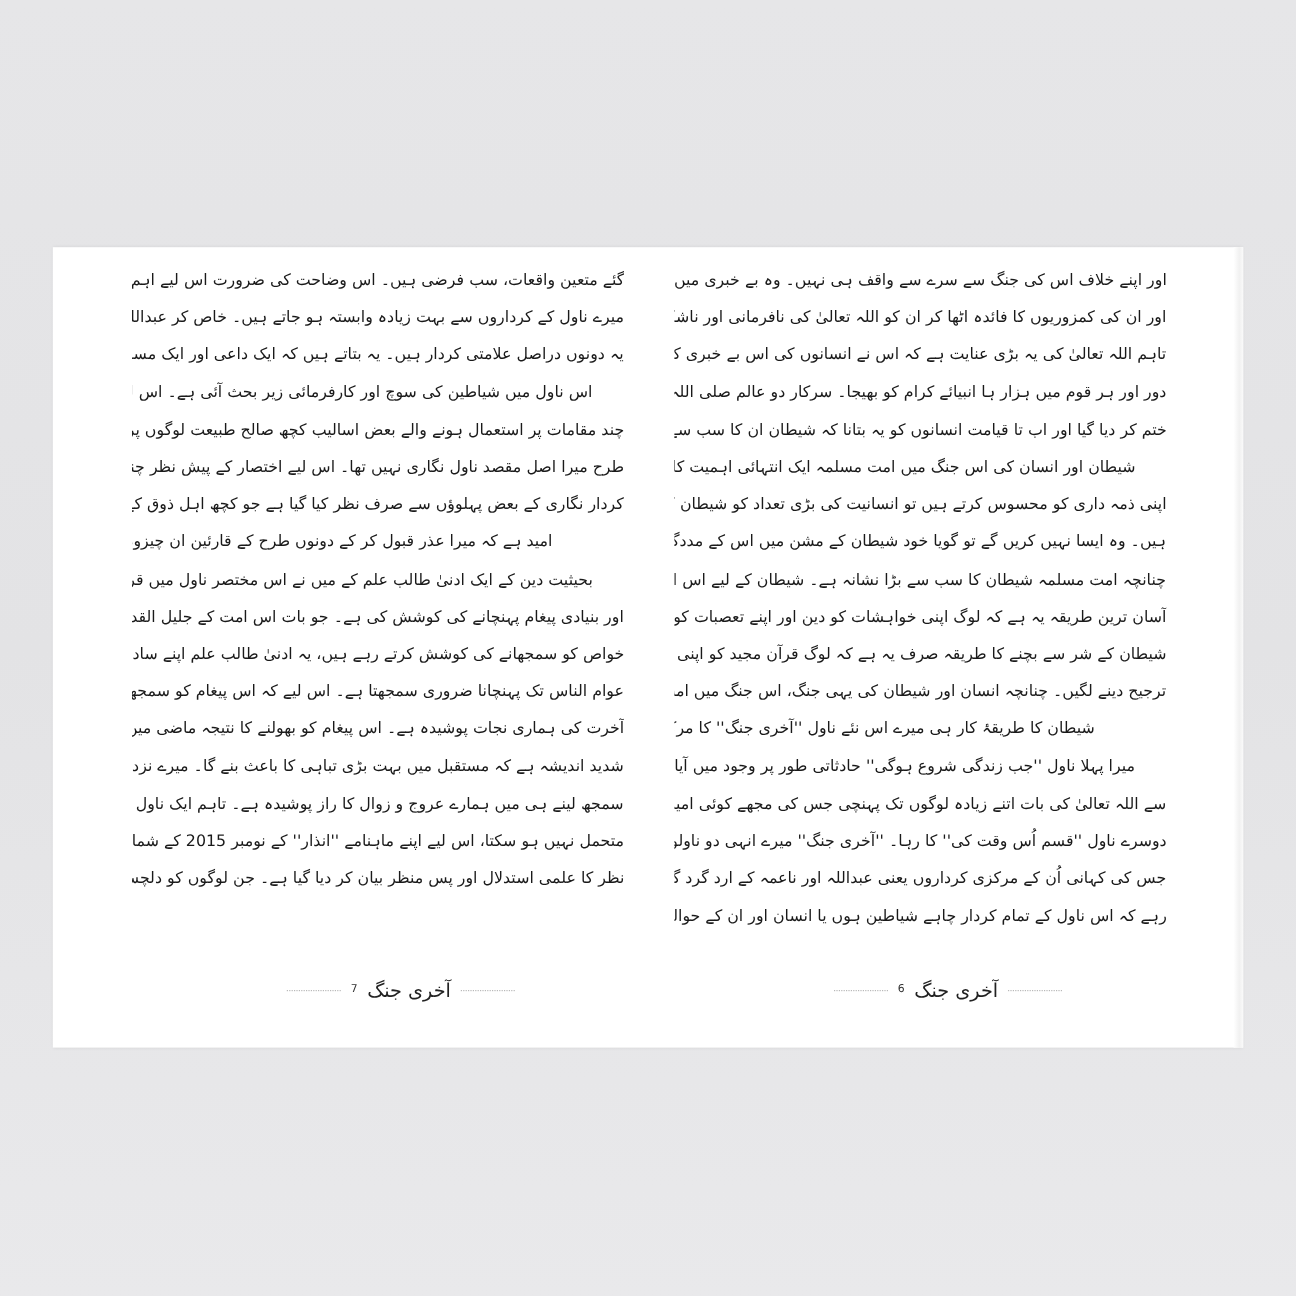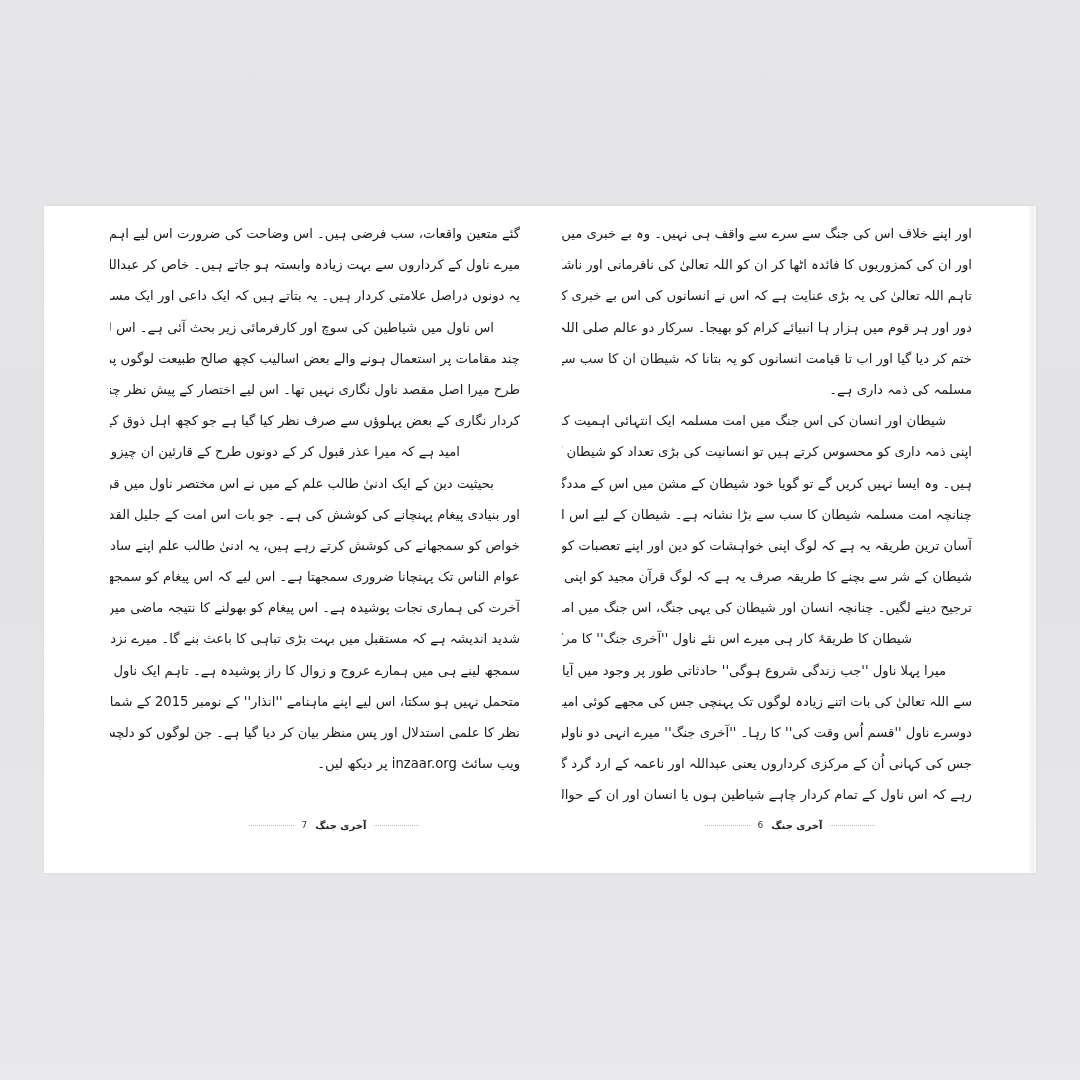--- a/index.html
+++ b/index.html
@@ -37,21 +37,21 @@
       position:absolute; top:609px; width:240px; height:20px;
       display:flex; align-items:center; justify-content:center; gap:8px;
       direction:ltr;
     }
     .footer.left  { left:170px; }
     .footer.right { left:626px; }
     .dots {
       width:45px; border-top:1px dotted #b8b8b8; height:0;
     }
     .pnum { font-size:9px; color:#333; }
-    .ftitle { font-size:10px; font-weight:bold; color:#222; direction:rtl; }
+    .ftitle { font-size:16px; font-weight:normal; color:#222; direction:rtl; }
   </style>
 </head>
 <body>
 
 <div class="spread">
 
   <div class="page left">
     <div class="line">گئے متعین واقعات، سب فرضی ہیں۔ اس وضاحت کی ضرورت اس لیے اہم ہے کہ قارئین</div>
     <div class="line">میرے ناول کے کرداروں سے بہت زیادہ وابستہ ہو جاتے ہیں۔ خاص کر عبداللہ اور ناعمہ سے۔</div>
     <div class="line">یہ دونوں دراصل علامتی کردار ہیں۔ یہ بتاتے ہیں کہ ایک داعی اور ایک مسلمان کو کیسا ہونا</div>
@@ -62,30 +62,28 @@
     <div class="line center-end">امید ہے کہ میرا عذر قبول کر کے دونوں طرح کے قارئین ان چیزوں پر درگزر فرمائیں گے۔</div>
     <div class="line indent">بحیثیت دین کے ایک ادنیٰ طالب علم کے میں نے اس مختصر ناول میں قرآن مجید کا ایک اہم</div>
     <div class="line">اور بنیادی پیغام پہنچانے کی کوشش کی ہے۔ جو بات اس امت کے جلیل القدر اہل علم امت کے</div>
     <div class="line">خواص کو سمجھانے کی کوشش کرتے رہے ہیں، یہ ادنیٰ طالب علم اپنے سادہ اسلوب میں اب اسے</div>
     <div class="line">عوام الناس تک پہنچانا ضروری سمجھتا ہے۔ اس لیے کہ اس پیغام کو سمجھ کر عمل کرنے ہی میں دنیا اور</div>
     <div class="line">آخرت کی ہماری نجات پوشیدہ ہے۔ اس پیغام کو بھولنے کا نتیجہ ماضی میں بھی تباہ کن رہا ہے اور</div>
     <div class="line">شدید اندیشہ ہے کہ مستقبل میں بہت بڑی تباہی کا باعث بنے گا۔ میرے نزدیک اس حقیقت کو</div>
     <div class="line">سمجھ لینے ہی میں ہمارے عروج و زوال کا راز پوشیدہ ہے۔ تاہم ایک ناول تفصیلی علمی استدلال کا</div>
     <div class="line">متحمل نہیں ہو سکتا، اس لیے اپنے ماہنامے ''انذار'' کے نومبر 2015 کے شمارے میں اپنے نقطہ</div>
     <div class="line">نظر کا علمی استدلال اور پس منظر بیان کر دیا گیا ہے۔ جن لوگوں کو دلچسپی ہو وہ یہ شمارہ پڑھ لیں یا</div>
-    <div class="line end">ویب سائٹ inzaar.org پر دیکھ لیں۔</div>
   </div>
 
   <div class="page right">
     <div class="line">اور اپنے خلاف اس کی جنگ سے سرے سے واقف ہی نہیں۔ وہ بے خبری میں انسانوں پر وار کرتا</div>
     <div class="line end">اور ان کی کمزوریوں کا فائدہ اٹھا کر ان کو اللہ تعالیٰ کی نافرمانی اور ناشکری میں مبتلا کر دیتا ہے۔</div>
     <div class="line">تاہم اللہ تعالیٰ کی یہ بڑی عنایت ہے کہ اس نے انسانوں کی اس بے خبری کو دور کرنے کے لیے ہر</div>
     <div class="line">دور اور ہر قوم میں ہزار ہا انبیائے کرام کو بھیجا۔ سرکار دو عالم صلی اللہ علیہ وسلم کے بعد نبوت کا ادارہ</div>
     <div class="line">ختم کر دیا گیا اور اب تا قیامت انسانوں کو یہ بتانا کہ شیطان ان کا سب سے بڑا دشمن ہے، امت</div>
-    <div class="line end">مسلمہ کی ذمہ داری ہے۔</div>
     <div class="line indent">شیطان اور انسان کی اس جنگ میں امت مسلمہ ایک انتہائی اہمیت کا حامل گروہ ہے۔ وہ اگر</div>
     <div class="line">اپنی ذمہ داری کو محسوس کرتے ہیں تو انسانیت کی بڑی تعداد کو شیطان کے چنگل سے چھڑا سکتے</div>
     <div class="line">ہیں۔ وہ ایسا نہیں کریں گے تو گویا خود شیطان کے مشن میں اس کے مددگار بن جائیں گے۔</div>
     <div class="line">چنانچہ امت مسلمہ شیطان کا سب سے بڑا نشانہ ہے۔ شیطان کے لیے اس امت کو نشانہ بنانے کا</div>
     <div class="line">آسان ترین طریقہ یہ ہے کہ لوگ اپنی خواہشات کو دین اور اپنے تعصبات کو حق سمجھنے لگیں۔ جبکہ</div>
     <div class="line">شیطان کے شر سے بچنے کا طریقہ صرف یہ ہے کہ لوگ قرآن مجید کو اپنی خواہشات اور تعصبات پر</div>
     <div class="line">ترجیح دینے لگیں۔ چنانچہ انسان اور شیطان کی یہی جنگ، اس جنگ میں امت مسلمہ کی اہمیت اور</div>
     <div class="line center-end">شیطان کا طریقۂ کار ہی میرے اس نئے ناول ''آخری جنگ'' کا مرکزی خیال ہے۔</div>
     <div class="line indent">میرا پہلا ناول ''جب زندگی شروع ہوگی'' حادثاتی طور پر وجود میں آیا، مگر اس کے ذریعے</div>
     <div class="line">سے اللہ تعالیٰ کی بات اتنے زیادہ لوگوں تک پہنچی جس کی مجھے کوئی امید نہ تھی۔ یہی معاملہ میرے</div>

